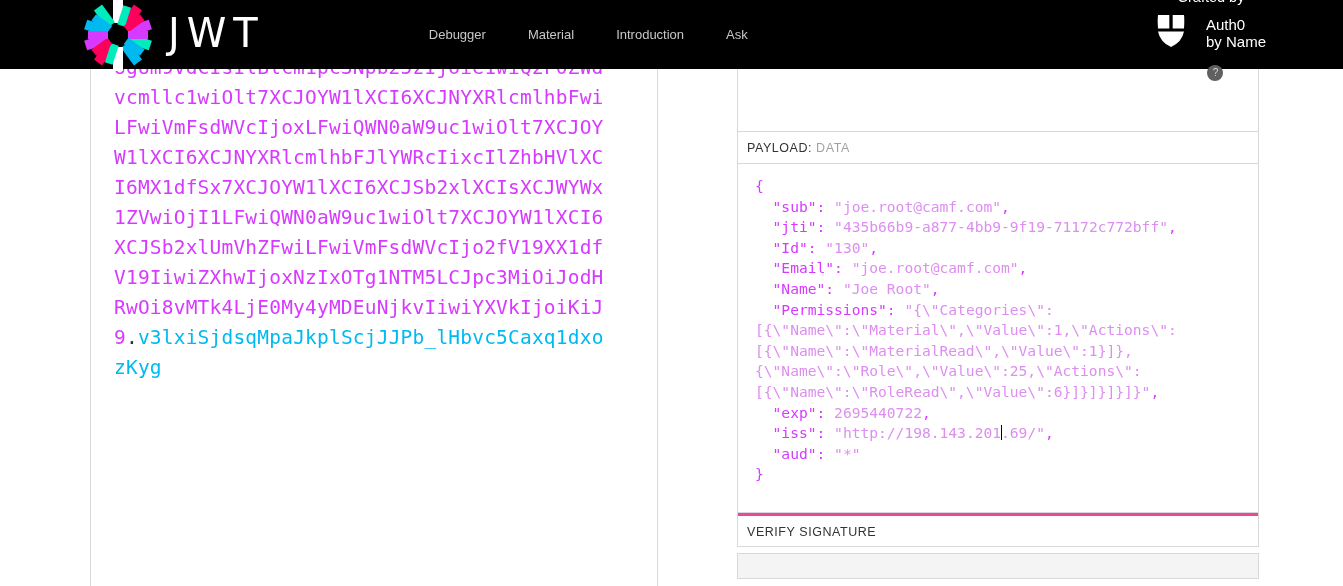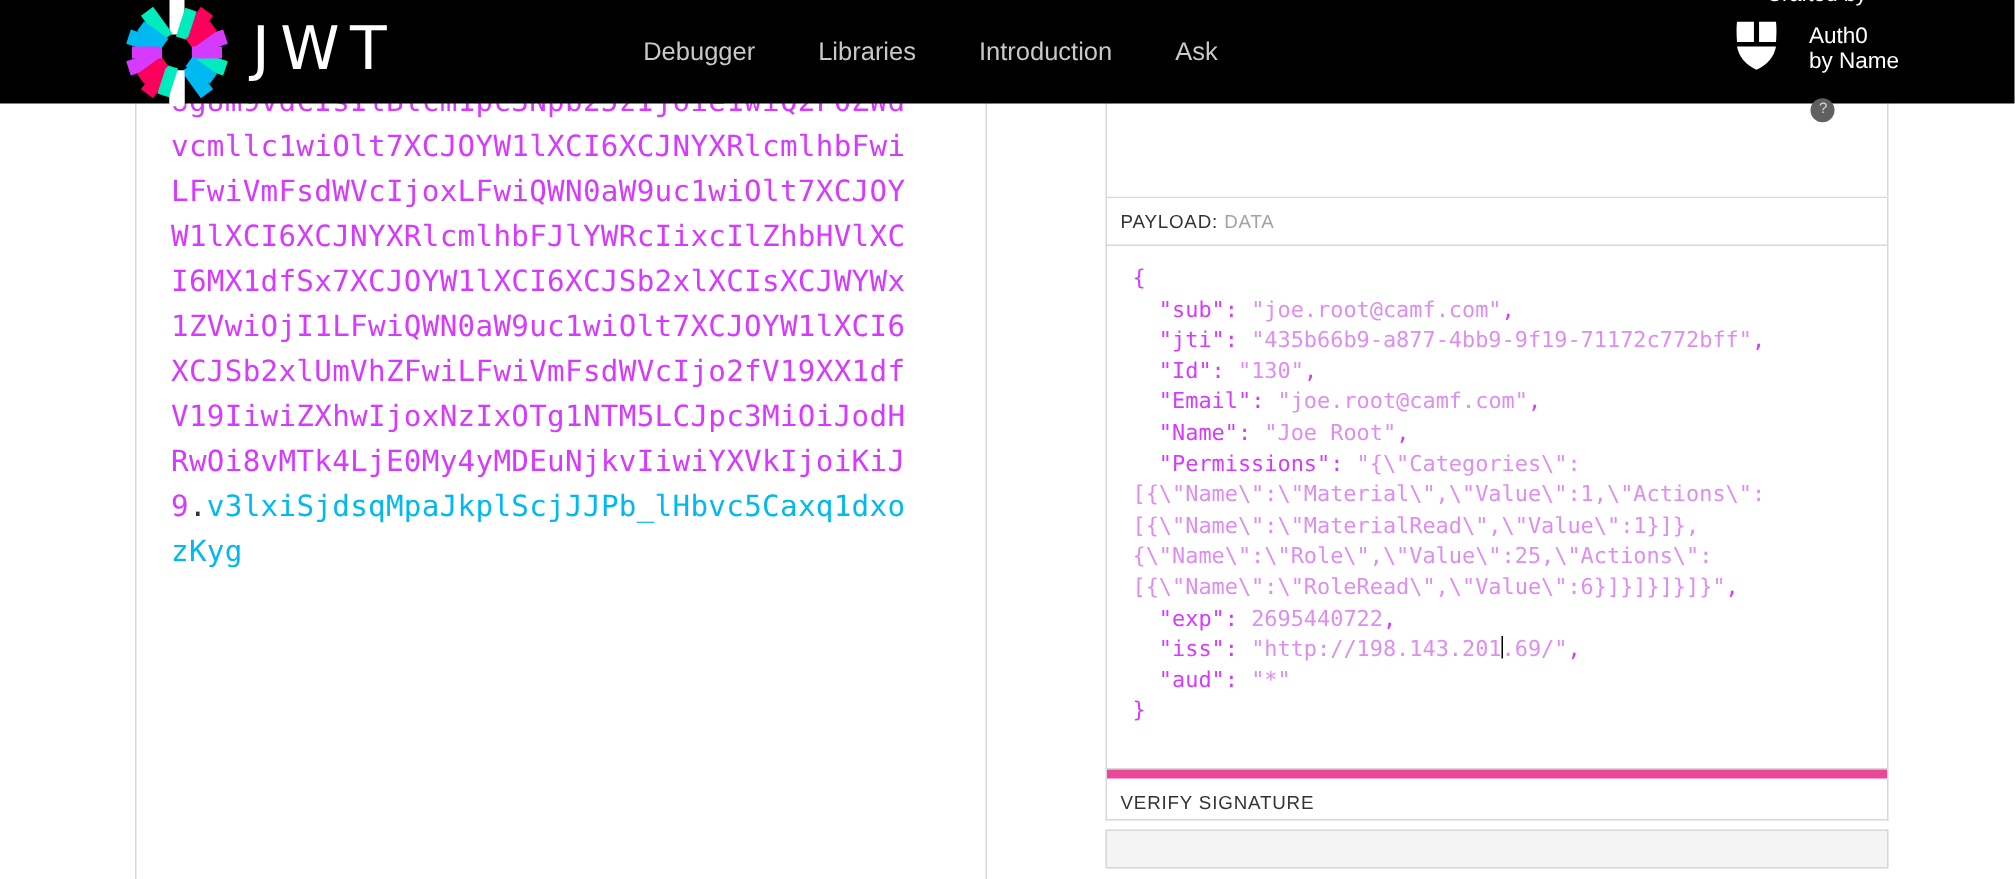--- a/index.html
+++ b/index.html
@@ -49,21 +49,21 @@
   }
 
   .nav {
     display: flex;
     align-items: center;
     gap: 42px;
     margin-left: 164px;
   }
   .nav a {
     color: #c9c7c7;
-    font-size: 17px;
+    font-size: 13px;
     text-decoration: none;
     font-family: "Liberation Sans", sans-serif;
   }
 
   .crafted {
     position: absolute;
     right: 77px;
     top: 50%;
     transform: translateY(-50%);
     display: flex;
@@ -204,21 +204,21 @@
     margin: 0 -0.5px;
   }
 
   .verify-label {
     height: 33px;
     line-height: 33px;
     padding-left: 9px;
     font-size: 12.5px;
     letter-spacing: 0.55px;
     color: #333333;
-    border-top: 6px solid #ec4899;
+    border-top: 3px solid #ec4899;
   }
 
   .verify-body {
     margin-top: 6px;
     height: 26px;
     background: #f4f4f4;
     border: 1px solid #d8d8d8;
   }
 </style>
 </head>
@@ -285,21 +285,21 @@
             </g>
           <circle cx="0" cy="0" r="8" fill="#000000"></circle>
         </g>
       </svg>
     </span>
     <span class="logo-word">JWT</span>
   </div>
 
   <nav class="nav">
     <a href="#">Debugger</a>
-    <a href="#">Libraries</a>
+    <a href="#">Material</a>
     <a href="#">Introduction</a>
     <a href="#">Ask</a>
   </nav>
 
   <div class="crafted">
     <span class="crafted-label">Crafted by</span>
     <span class="auth0-logo">
       <span>
         <svg width="30" height="34" viewBox="0 0 30 34">
           <path d="M2 1 L13.3 1 L13.3 14.5 L2 14.5 Q1.4 6 2 1 Z" fill="#ffffff"></path>

